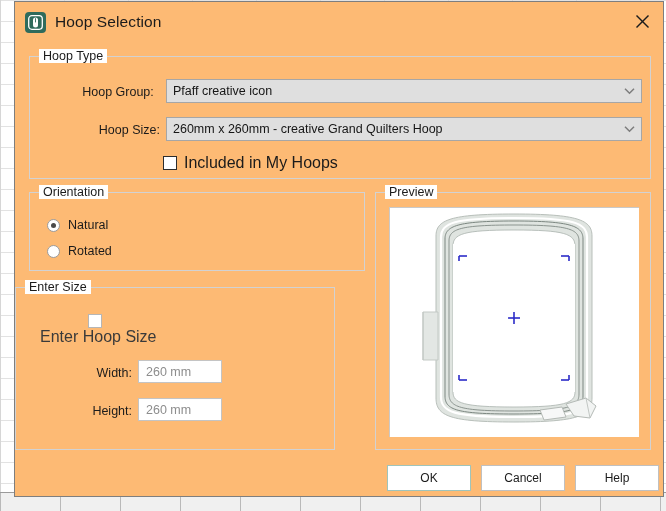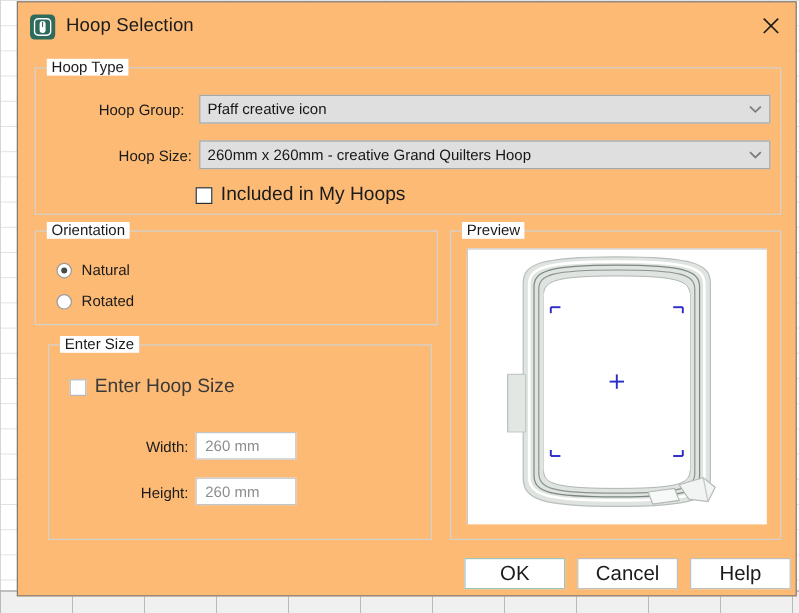--- a/index.html
+++ b/index.html
@@ -87,21 +87,21 @@
     left: 9px;
     background: #ffffff;
     padding: 0 4px;
     font-size: 12.5px;
     color: #1b1b1b;
     white-space: nowrap;
   }
 
   #grp-hooptype   { left: 14px;  top: 54px;  width: 622px; height: 123px; }
   #grp-orient     { left: 14px;  top: 190px; width: 336px; height: 79px;  }
-  #grp-entersize  { left: 25px;  top: 285px; width: 320px; height: 163px; }
+  #grp-entersize  { left: 0;  top: 285px; width: 320px; height: 163px; }
   #grp-preview    { left: 360px; top: 190px; width: 276px; height: 258px; }
 
   
   .fld-label {
     position: absolute;
     font-size: 12.5px;
     color: #1b1b1b;
     text-align: right;
     white-space: nowrap;
   }
@@ -216,21 +216,21 @@
   .btn {
     position: absolute;
     height: 26px;
     width: 84px;
     box-sizing: border-box;
     background: #ffffff;
     border: 1px solid #c0c0c0;
     display: flex;
     align-items: center;
     justify-content: center;
-    font-size: 17px;
+    font-size: 12px;
     color: #1b1b1b;
     cursor: default;
   }
   .btn.default { border-color: #9fc4bb; }
   #btn-ok     { left: 372px; top: 463px; }
   #btn-cancel { left: 466px; top: 463px; }
   #btn-help   { left: 560px; top: 463px; }
 </style>
 </head>
 <body>
@@ -298,21 +298,21 @@
 
     <div class="rbrow" style="left:17px; top:51px;">
       <span class="rbox"></span>
       <span class="rblabel">Rotated</span>
     </div>
   </div>
 
   <div class="group" id="grp-entersize">
     <span class="group-legend">Enter Size</span>
 
-    <div class="cbrow" style="left:17px; top:26px;">
+    <div class="cbrow" style="left:17px; top:26px;flex-direction:column;">
       <span class="cbox disabled"></span>
       <span class="cblabel dim">Enter Hoop Size</span>
     </div>
 
     <span class="fld-label" style="left:20px; top:78px; width:96px;">Width:</span>
     <div class="tinput" style="left:122px; top:72px;">
       <span>260 mm</span>
     </div>
 
     <span class="fld-label" style="left:20px; top:116px; width:96px;">Height:</span>

